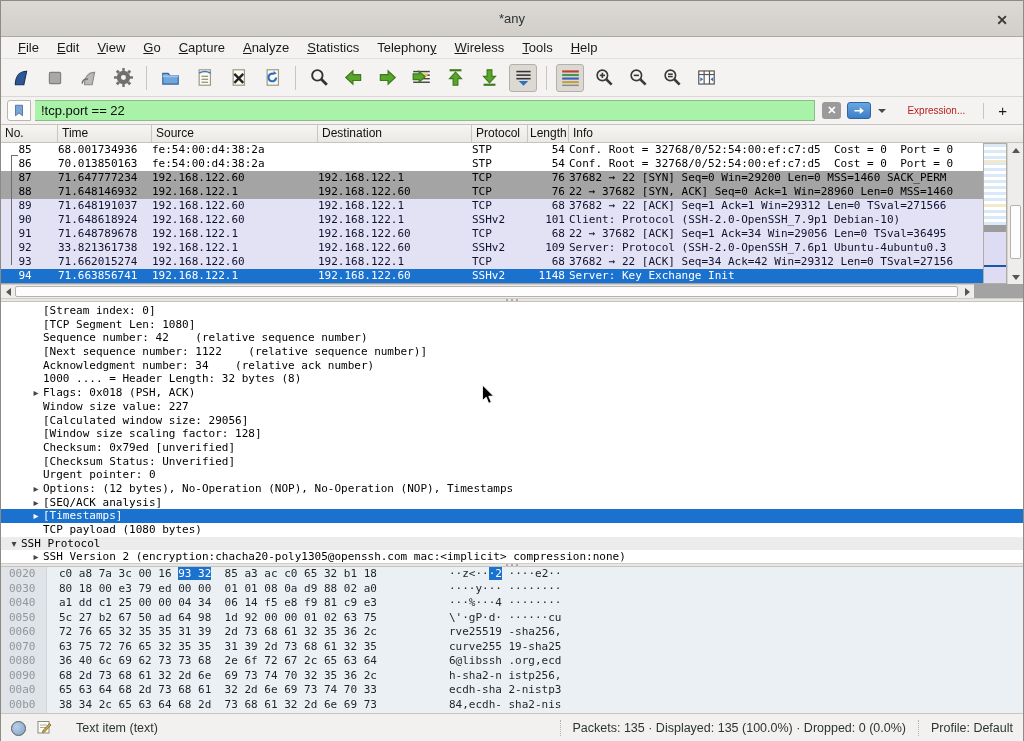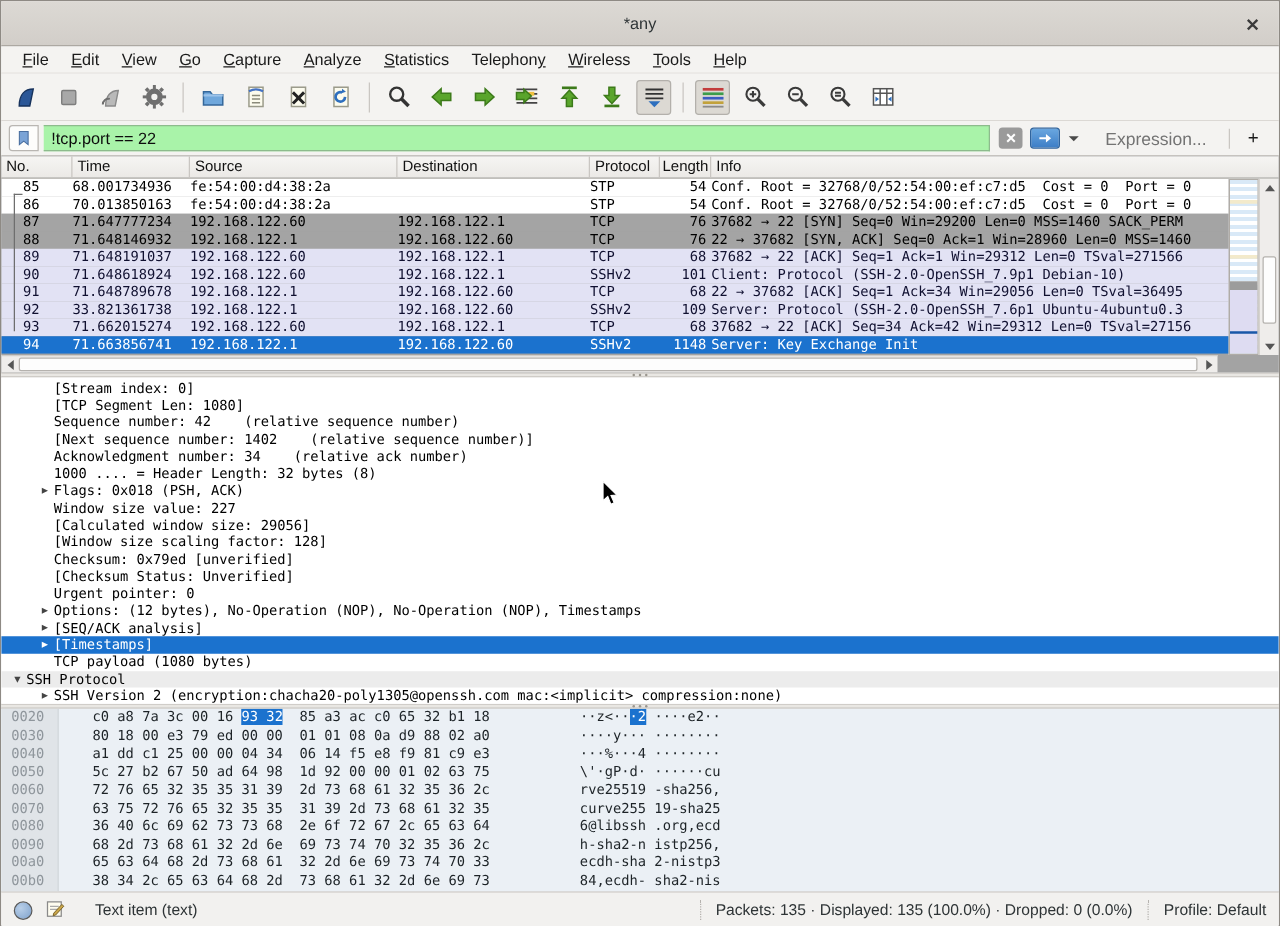--- a/index.html
+++ b/index.html
@@ -23,21 +23,21 @@
   .tsep{width:1px;height:24px;background:#c9c6c2;margin:0 3px}
 
   
   .filterbar{height:28px;background:#f4f3f1;display:flex;align-items:center;padding:0 6px;gap:4px;flex:0 0 28px;border-bottom:1px solid #c6c3bf}
   .bookmark-btn{width:24px;height:21px;background:#fdfdfc;border:1px solid #b9b6b2;border-radius:3px 0 0 3px;display:flex;align-items:center;justify-content:center}
   .filter-field{flex:1;height:21px;background:#a9f3a9;border:1px solid #8dbb8d;border-left:none;display:flex;align-items:center;padding-left:6px;font-size:13px;color:#0d0d0d}
   .filter-clear{width:19px;height:17px;background:#9a9a9a;border-radius:3px;color:#fff;display:flex;align-items:center;justify-content:center;font-size:11px;font-weight:bold;margin-left:3px}
   .filter-apply{width:24px;height:17px;background:linear-gradient(#6aa7e0,#3d7ec6);border:1px solid #2f649e;border-radius:3px;display:flex;align-items:center;justify-content:center;margin-left:2px}
   .filter-caret{width:14px;height:17px;display:flex;align-items:center;justify-content:center}
   .caret-down{width:0;height:0;border-left:4px solid transparent;border-right:4px solid transparent;border-top:4px solid #4a4a4a}
-  .expr-label{font-size:14px;color:#737373;margin:0 10px 0 14px}
+  .expr-label{font-size:10px;color:#b91c1c;margin:0 10px 0 14px}
   .fsep{width:1px;height:16px;background:#c9c6c2;margin:0 4px}
   .plus-label{font-size:15px;color:#1a1a1a;margin:0 10px 0 6px}
 
   
   .packetarea{height:173px;flex:0 0 173px;position:relative;background:#a3a3a3;overflow:hidden}
   .plheader{height:18px;display:flex;background:linear-gradient(#f6f5f3,#ebe9e6);border-bottom:1px solid #c6c3bf;font-size:12px;color:#111}
   .hcell{border-right:1px solid #c9c6c2;padding:1px 0 0 4px;overflow:hidden;white-space:nowrap}
   .rows{height:140px;overflow:hidden;margin-right:40px;position:relative;font-family:"DejaVu Sans Mono",monospace;font-size:11px}
   .prow{display:flex;height:14px;line-height:14px}
   .pcell{overflow:hidden;white-space:pre}
@@ -88,21 +88,21 @@
   .ind0{margin-left:6px}.ind1{margin-left:28px}
   .dtext{font-family:"DejaVu Sans Mono",monospace;font-size:11px;white-space:pre;overflow:hidden}
   .dsel{background:#1b72ce;color:#fff}.dsel .darrow{color:#fff}
   .dshade{background:#ececec}
 
   
   .hexpane{height:146px;flex:0 0 146px;background:#ebf0f5;overflow:hidden;position:relative;font-family:"DejaVu Sans Mono",monospace;font-size:11px}
   .hoffcol{position:absolute;left:0;top:0;bottom:0;width:46px;background:#e0e4e8;border-right:1px solid #d2d7db}
   .hrow{display:flex;height:14.5px;line-height:14.5px;position:relative}
   .hoff{width:46px;flex:0 0 46px;color:#8f969c;padding-left:8px;white-space:pre}
-  .hhex{margin-left:27px;white-space:pre;color:#1d2327}
+  .hhex{margin-left:12px;white-space:pre;color:#1d2327}
   .hascii{margin-left:72px;white-space:pre;color:#1d2327}
   .hl{background:#1b72ce;color:#fff}
 
   
   .statusbar{height:29px;flex:0 0 29px;background:#f2f1ef;border-top:1px solid #c9c6c2;display:flex;align-items:center;padding:0 10px;font-size:12.5px;color:#2e3436}
   .expert-circle{width:15px;height:15px;border-radius:50%;background:radial-gradient(circle at 35% 35%,#b9cfe8,#7fa2cc);border:1.5px solid #5a5a5a;margin-right:10px}
   .status-left-text{margin-left:24px}
   .spacer{flex:1}
   .ssep{width:1px;height:16px;border-left:1px dotted #b5b2ae;margin:0 12px}
 
@@ -462,21 +462,21 @@
       <div class="dline">
         <span class="darrow ind1"></span>
         <span class="dtext">[TCP Segment Len: 1080]</span>
       </div>
       <div class="dline">
         <span class="darrow ind1"></span>
         <span class="dtext">Sequence number: 42    (relative sequence number)</span>
       </div>
       <div class="dline">
         <span class="darrow ind1"></span>
-        <span class="dtext">[Next sequence number: 1402    (relative sequence number)]</span>
+        <span class="dtext">[Next sequence number: 1122    (relative sequence number)]</span>
       </div>
       <div class="dline">
         <span class="darrow ind1"></span>
         <span class="dtext">Acknowledgment number: 34    (relative ack number)</span>
       </div>
       <div class="dline">
         <span class="darrow ind1"></span>
         <span class="dtext">1000 .... = Header Length: 32 bytes (8)</span>
       </div>
       <div class="dline">

